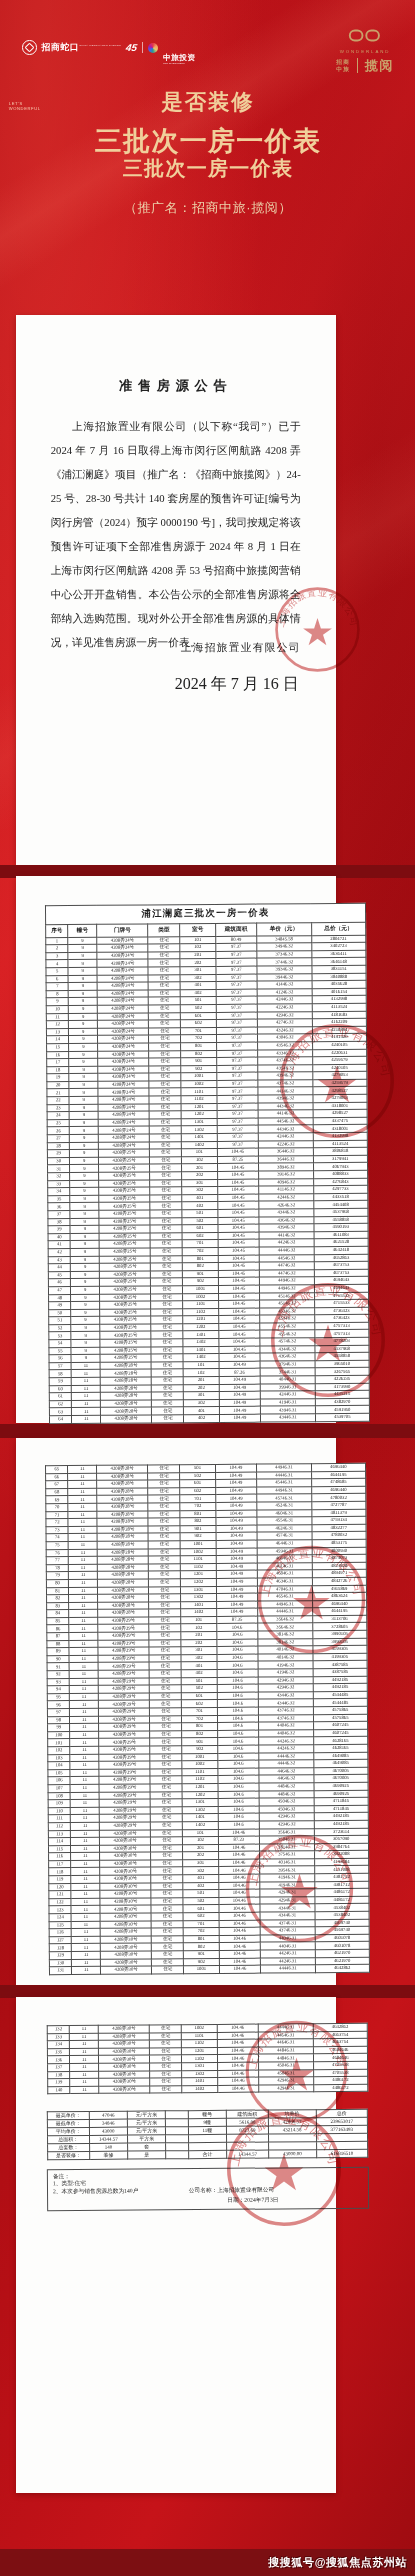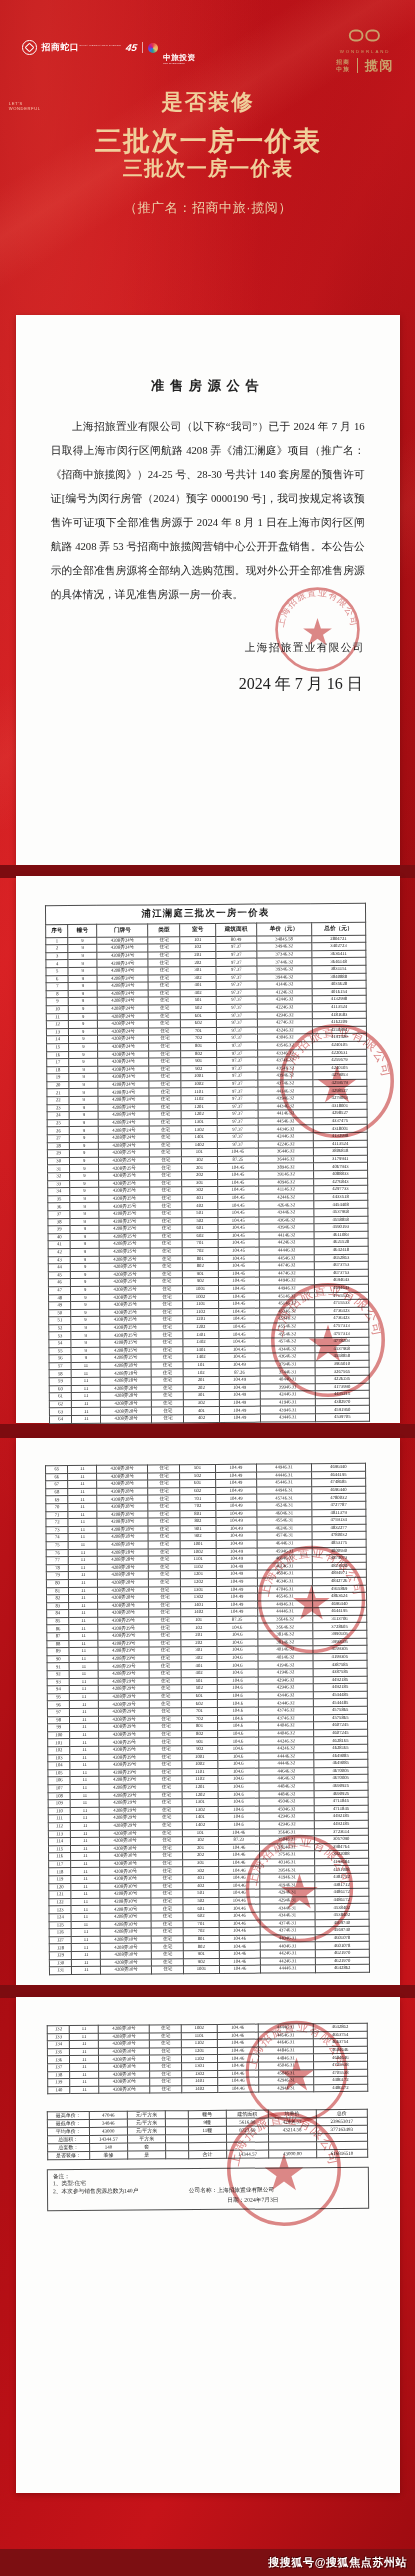--- a/index.html
+++ b/index.html
@@ -37,21 +37,21 @@
   .slogan{position:absolute;left:8.8px;top:101px;width:25px;font-size:4.1px;line-height:5px;letter-spacing:0.6px;color:rgba(255,228,198,.85);}
 
   
   .hero{position:absolute;left:0;top:0;width:416px;text-align:center;color:#f0cf9b;}
   .hero .proj{position:absolute;top:87px;width:100%;font-size:21.4px;font-weight:bold;letter-spacing:1.9px;}
   .hero .t1{position:absolute;top:123px;width:100%;font-size:27px;font-weight:bold;letter-spacing:1.3px;}
   .hero .t2{position:absolute;top:155px;width:100%;font-size:20px;font-weight:bold;letter-spacing:1.3px;}
   .hero .sub{position:absolute;top:199px;width:100%;font-size:13px;letter-spacing:0.6px;color:#ecd2ab;}
 
   
-  .card{position:absolute;left:15.7px;width:384px;background:#fdfdfc;box-shadow:0 1.9px 5.7px rgba(70,0,0,.35);}
+  .card{position:absolute;left:15.7px;width:320px;background:#fdfdfc;box-shadow:0 1.9px 5.7px rgba(70,0,0,.35);}
   .card1{top:315px;height:550px;}
   .card2{top:876px;height:547px;}
   .card3{top:1438px;height:547px;}
   .card4{top:1997px;height:496px;}
   .band{position:absolute;left:0;width:416px;background:#7d0c10;}
   .b1{top:865px;height:12.6px;} .b2{top:1424px;height:14px;} .b3{top:1985px;height:12.6px;}
 
   .doc{font-family:"Liberation Serif","DejaVu Serif",serif;color:#222;}
   .doc-title{position:absolute;top:62px;width:100%;text-align:center;font-size:13.2px;letter-spacing:5.7px;font-weight:bold;}
   .doc-body{position:absolute;top:99px;left:35px;right:35px;font-size:10.7px;line-height:24px;text-align:justify;text-indent:2em;margin:0;}

